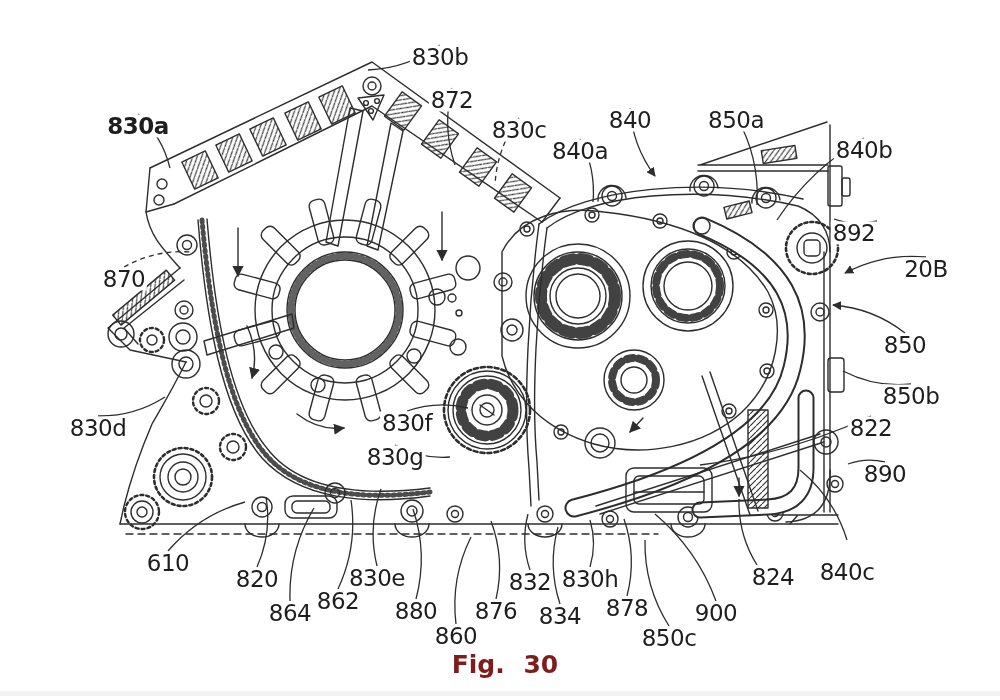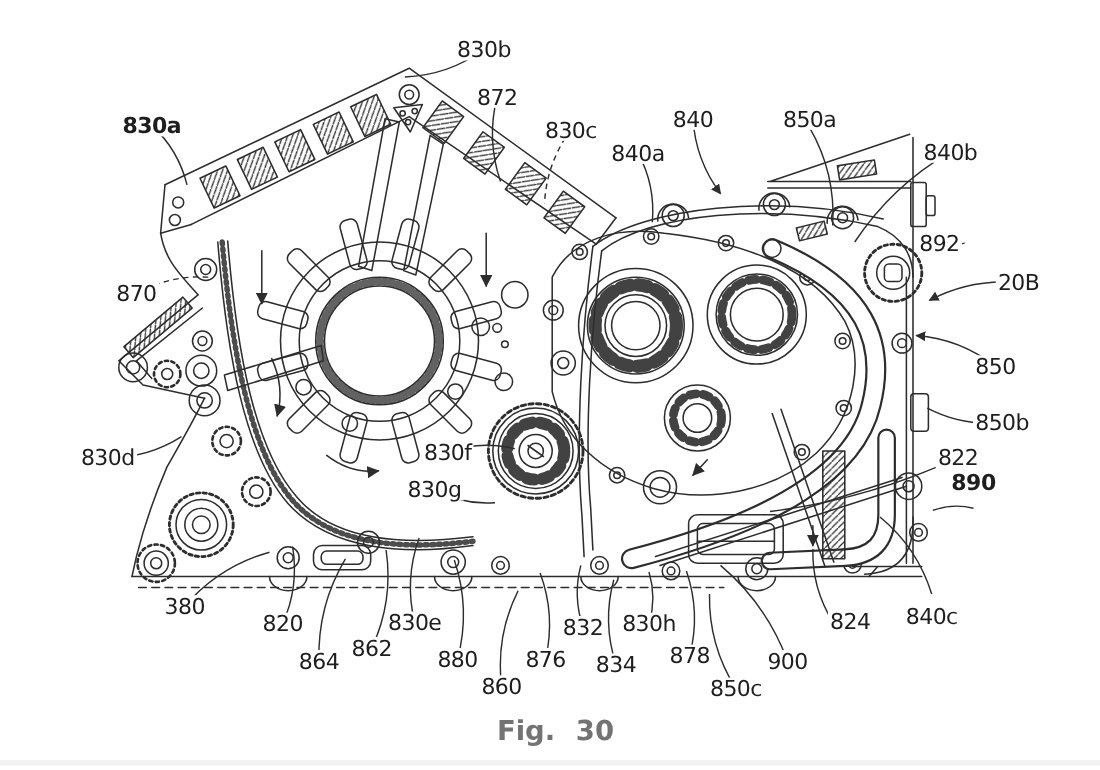--- a/index.html
+++ b/index.html
@@ -3,24 +3,24 @@
 <meta charset="utf-8">
 <style>
   html,body{margin:0;padding:0;background:#ffffff;}
   .stage{position:relative;width:1000px;height:700px;background:#ffffff;overflow:hidden;
          font-family:"DejaVu Sans",sans-serif;}
   .stage svg{position:absolute;left:0;top:0;}
   
   #drawing *{stroke:#2d2d2d;fill:none;stroke-width:1.4;stroke-linecap:round;stroke-linejoin:round;}
   #leaders path{stroke:#2d2d2d;stroke-width:1.3;fill:none;}
   .ref-label{position:absolute;transform:translate(-50%,-50%);
-             font-size:20px;line-height:1;color:#1e1e1e;letter-spacing:-0.5px;
-             background:#ffffff;padding:0 2px;white-space:nowrap;z-index:5;}
+             font-size:23px;line-height:1;color:#1e1e1e;letter-spacing:-0.5px;
+             background:#ffffff;padding:0 2px;white-space:nowrap;z-index:5;margin-top:12px;}
   .fig-caption{position:absolute;left:505px;top:664px;transform:translate(-50%,-50%);
-               font-size:25px;font-weight:600;color:#737373;word-spacing:10px;z-index:5;}
+               font-size:25px;font-weight:600;color:#7f1d1d;word-spacing:10px;z-index:5;}
   .page-edge{position:absolute;left:0;top:691px;width:1000px;height:5px;
              background:#ececec;opacity:.7;}
 </style>
 </head>
 <body>
 
 <div class="stage">
 
   <svg id="drawing" width="1000" height="700" viewBox="0 0 1000 700">
     <defs>
@@ -309,22 +309,22 @@
       <span class="ref-label" style="left: 864px; top: 138px;">840b</span>
       <span class="ref-label" style="left: 854px; top: 221px;">892</span>
       <span class="ref-label" style="left: 926px; top: 257px; text-align: center;">20B</span>
       <span class="ref-label" style="left: 124px; top: 267px;">870</span>
       <span class="ref-label" style="left: 905px; top: 333px;">850</span>
       <span class="ref-label" style="left: 911px; top: 384px;">850b</span>
       <span class="ref-label" style="left: 98px; top: 416px;">830d</span>
       <span class="ref-label" style="left: 407px; top: 411px;">830f</span>
       <span class="ref-label" style="left: 395px; top: 445px;">830g</span>
       <span class="ref-label" style="left: 871px; top: 416px;">822</span>
-      <span class="ref-label" style="left: 885px; top: 438px; font-weight: bold;">890</span>
-      <span class="ref-label" style="left: 168px; top: 551px;">380</span>
+      <span class="ref-label" style="left: 885px; top: 462px;">890</span>
+      <span class="ref-label" style="left: 168px; top: 551px;">610</span>
       <span class="ref-label" style="left: 257px; top: 567px;">820</span>
       <span class="ref-label" style="left: 290px; top: 601px;">864</span>
       <span class="ref-label" style="left: 338px; top: 589px;">862</span>
       <span class="ref-label" style="left: 377px; top: 566px;">830e</span>
       <span class="ref-label" style="left: 416px; top: 599px;">880</span>
       <span class="ref-label" style="left: 456px; top: 624px;">860</span>
       <span class="ref-label" style="left: 496px; top: 599px;">876</span>
       <span class="ref-label" style="left: 530px; top: 570px;">832</span>
       <span class="ref-label" style="left: 590px; top: 567px;">830h</span>
       <span class="ref-label" style="left: 560px; top: 604px;">834</span>

